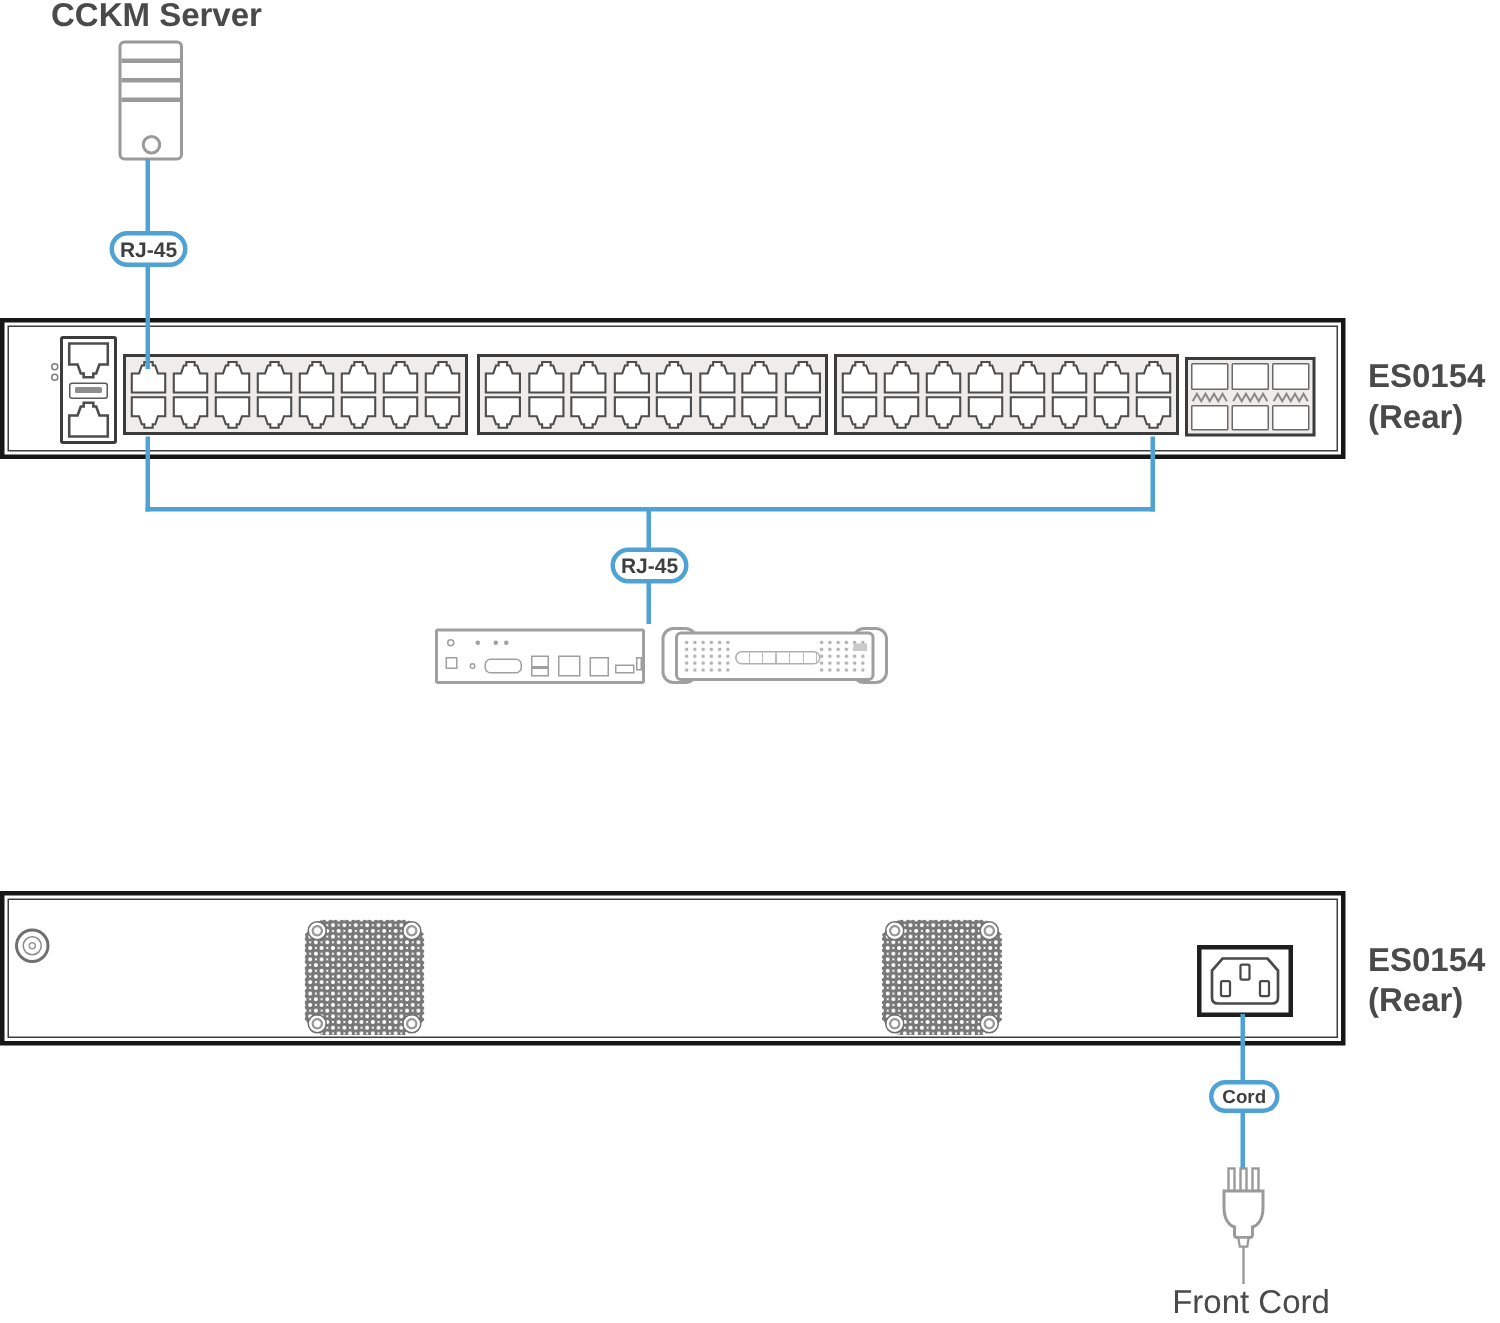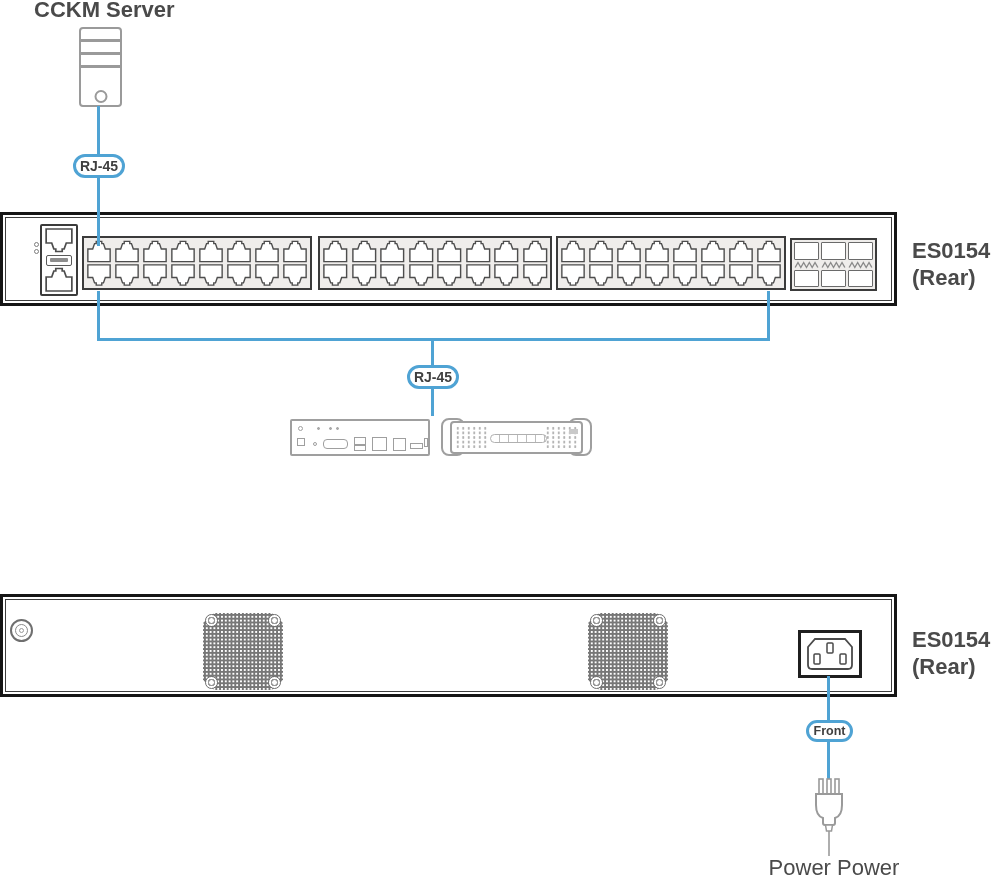--- a/index.html
+++ b/index.html
@@ -117,21 +117,21 @@
   <div class="cable" style="left:431px;top:338px;width:3px;height:78px;"></div>
   <div class="cable" style="left:827px;top:676px;width:3px;height:104px;"></div>
 
   <div class="oval" style="left:73px;top:154px;width:52px;height:24px;font-size:14px;">
     <span>RJ-45</span>
   </div>
   <div class="oval" style="left:407px;top:365px;width:52px;height:24px;font-size:14px;">
     <span>RJ-45</span>
   </div>
   <div class="oval" style="left:806px;top:720px;width:47px;height:22px;font-size:12.5px;">
-    <span>Front</span>
+    <span>Cord</span>
   </div>
 
   <div class="panel" style="top:212px;height:94px;"></div>
 
   <div class="led" style="left:34px;top:242px;"></div>
   <div class="led" style="left:34px;top:249px;"></div>
 
   <div class="console">
     <svg class="flipv" width="30" height="25" viewBox="0 0 28 25" preserveAspectRatio="none">
       <path d="M2 24 V10 H7.2 L9.2 4 H11 V1.5 H17 V4 H18.8 L20.8 10 H26 V24 Z" fill="#fff" stroke="#4d4d4d" stroke-width="1.6"></path>
@@ -439,15 +439,15 @@
     <svg width="36" height="80" viewBox="0 0 36 80">
       <rect x="8" y="1" width="4" height="15" fill="#fff" stroke="#9a9a9a" stroke-width="1.6"></rect>
       <rect x="16" y="1" width="4" height="15" fill="#fff" stroke="#9a9a9a" stroke-width="1.6"></rect>
       <rect x="24" y="1" width="4" height="15" fill="#fff" stroke="#9a9a9a" stroke-width="1.6"></rect>
       <path d="M5 16 H31 V27 C31 35 27.5 39 24 40 L24 45 Q24 47 22 47 H14 Q12 47 12 45 L12 40 C8.5 39 5 35 5 27 Z" fill="#fff" stroke="#9a9a9a" stroke-width="2"></path>
       <path d="M14.5 47 H21.5 L20.5 53 H15.5 Z" fill="#fff" stroke="#9a9a9a" stroke-width="1.5"></path>
       <path d="M18 53 V78" fill="none" stroke="#9a9a9a" stroke-width="1.6"></path>
     </svg>
   </div>
 
-  <div class="caption cap-center" style="left:754px;top:855px;width:160px;font-size:22px;">Power Power</div>
+  <div class="caption cap-center" style="left:754px;top:855px;width:160px;font-size:22px;">Front Cord</div>
 
 </div>
 
 </body></html>

